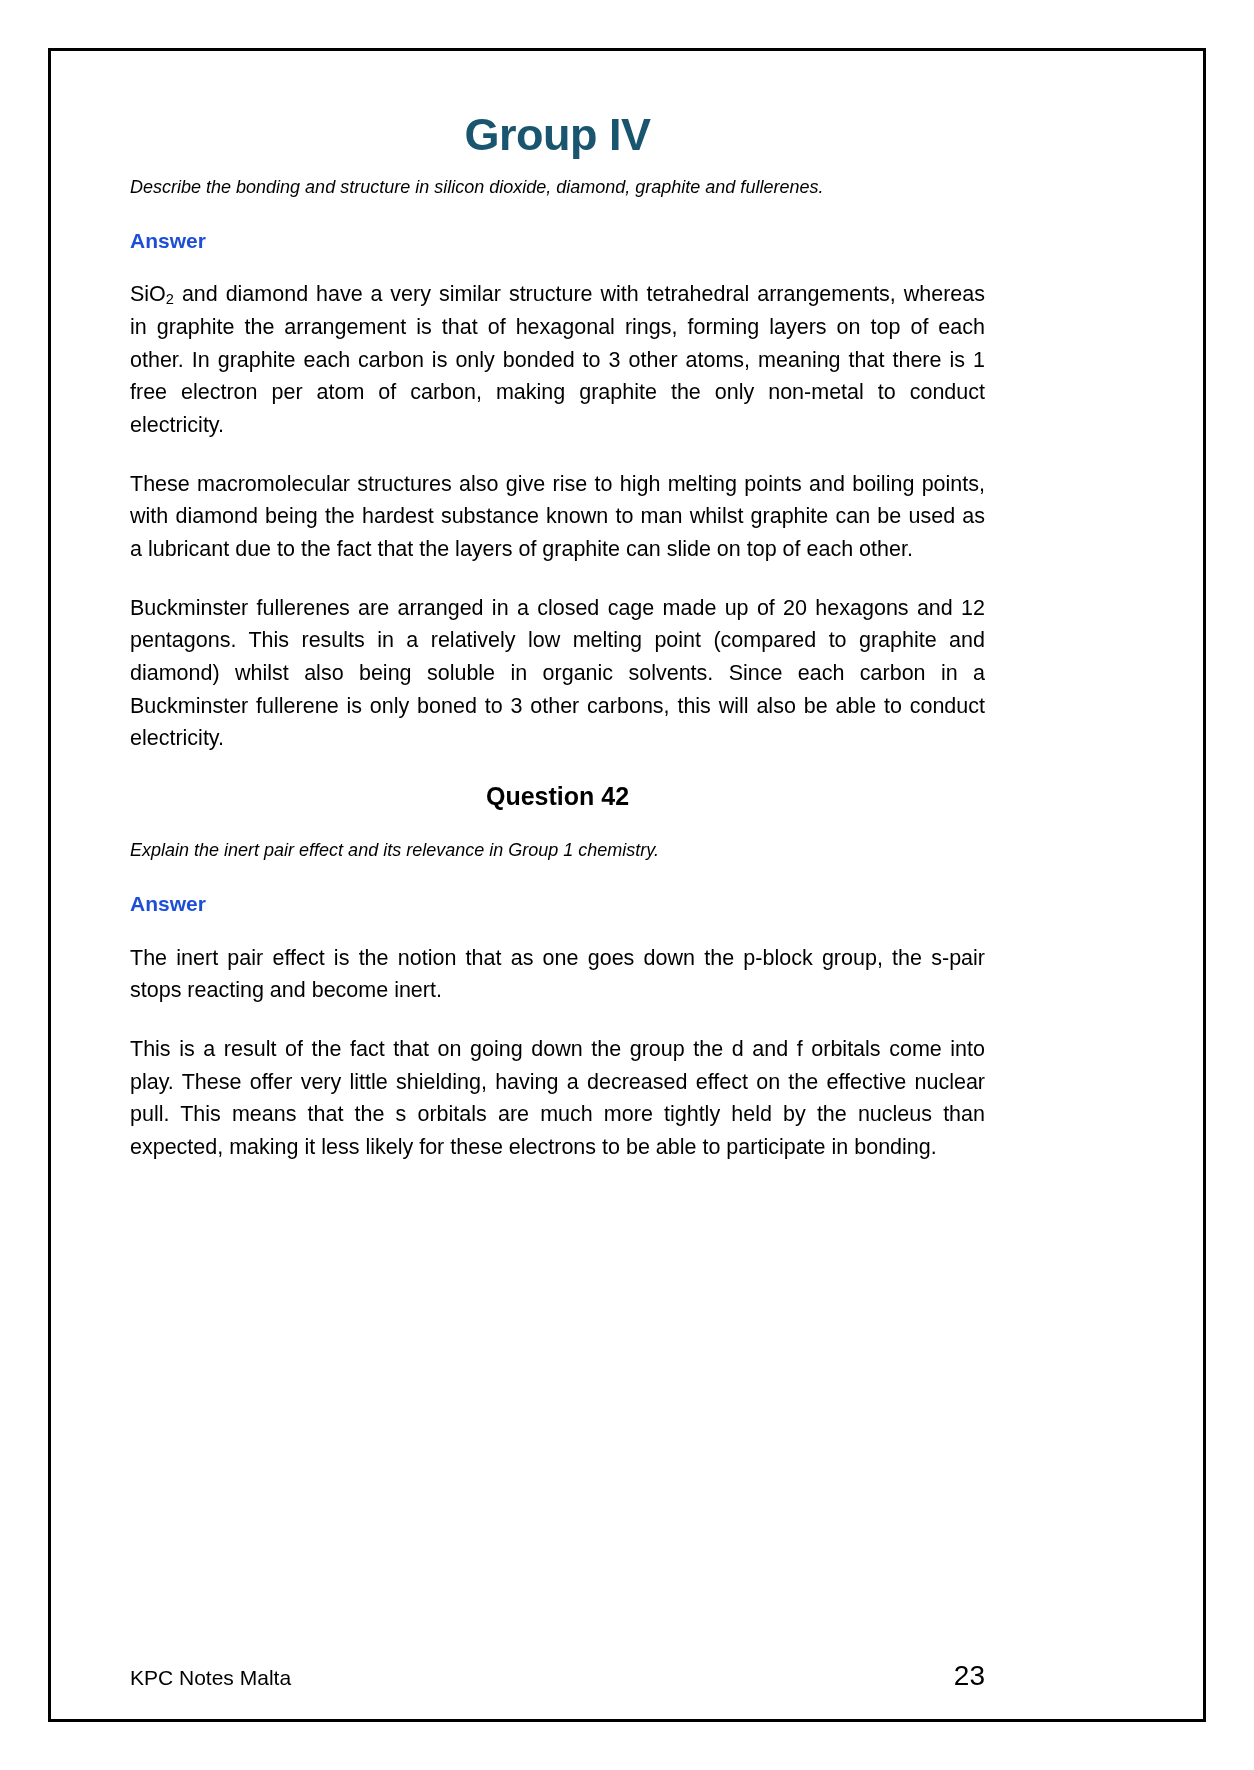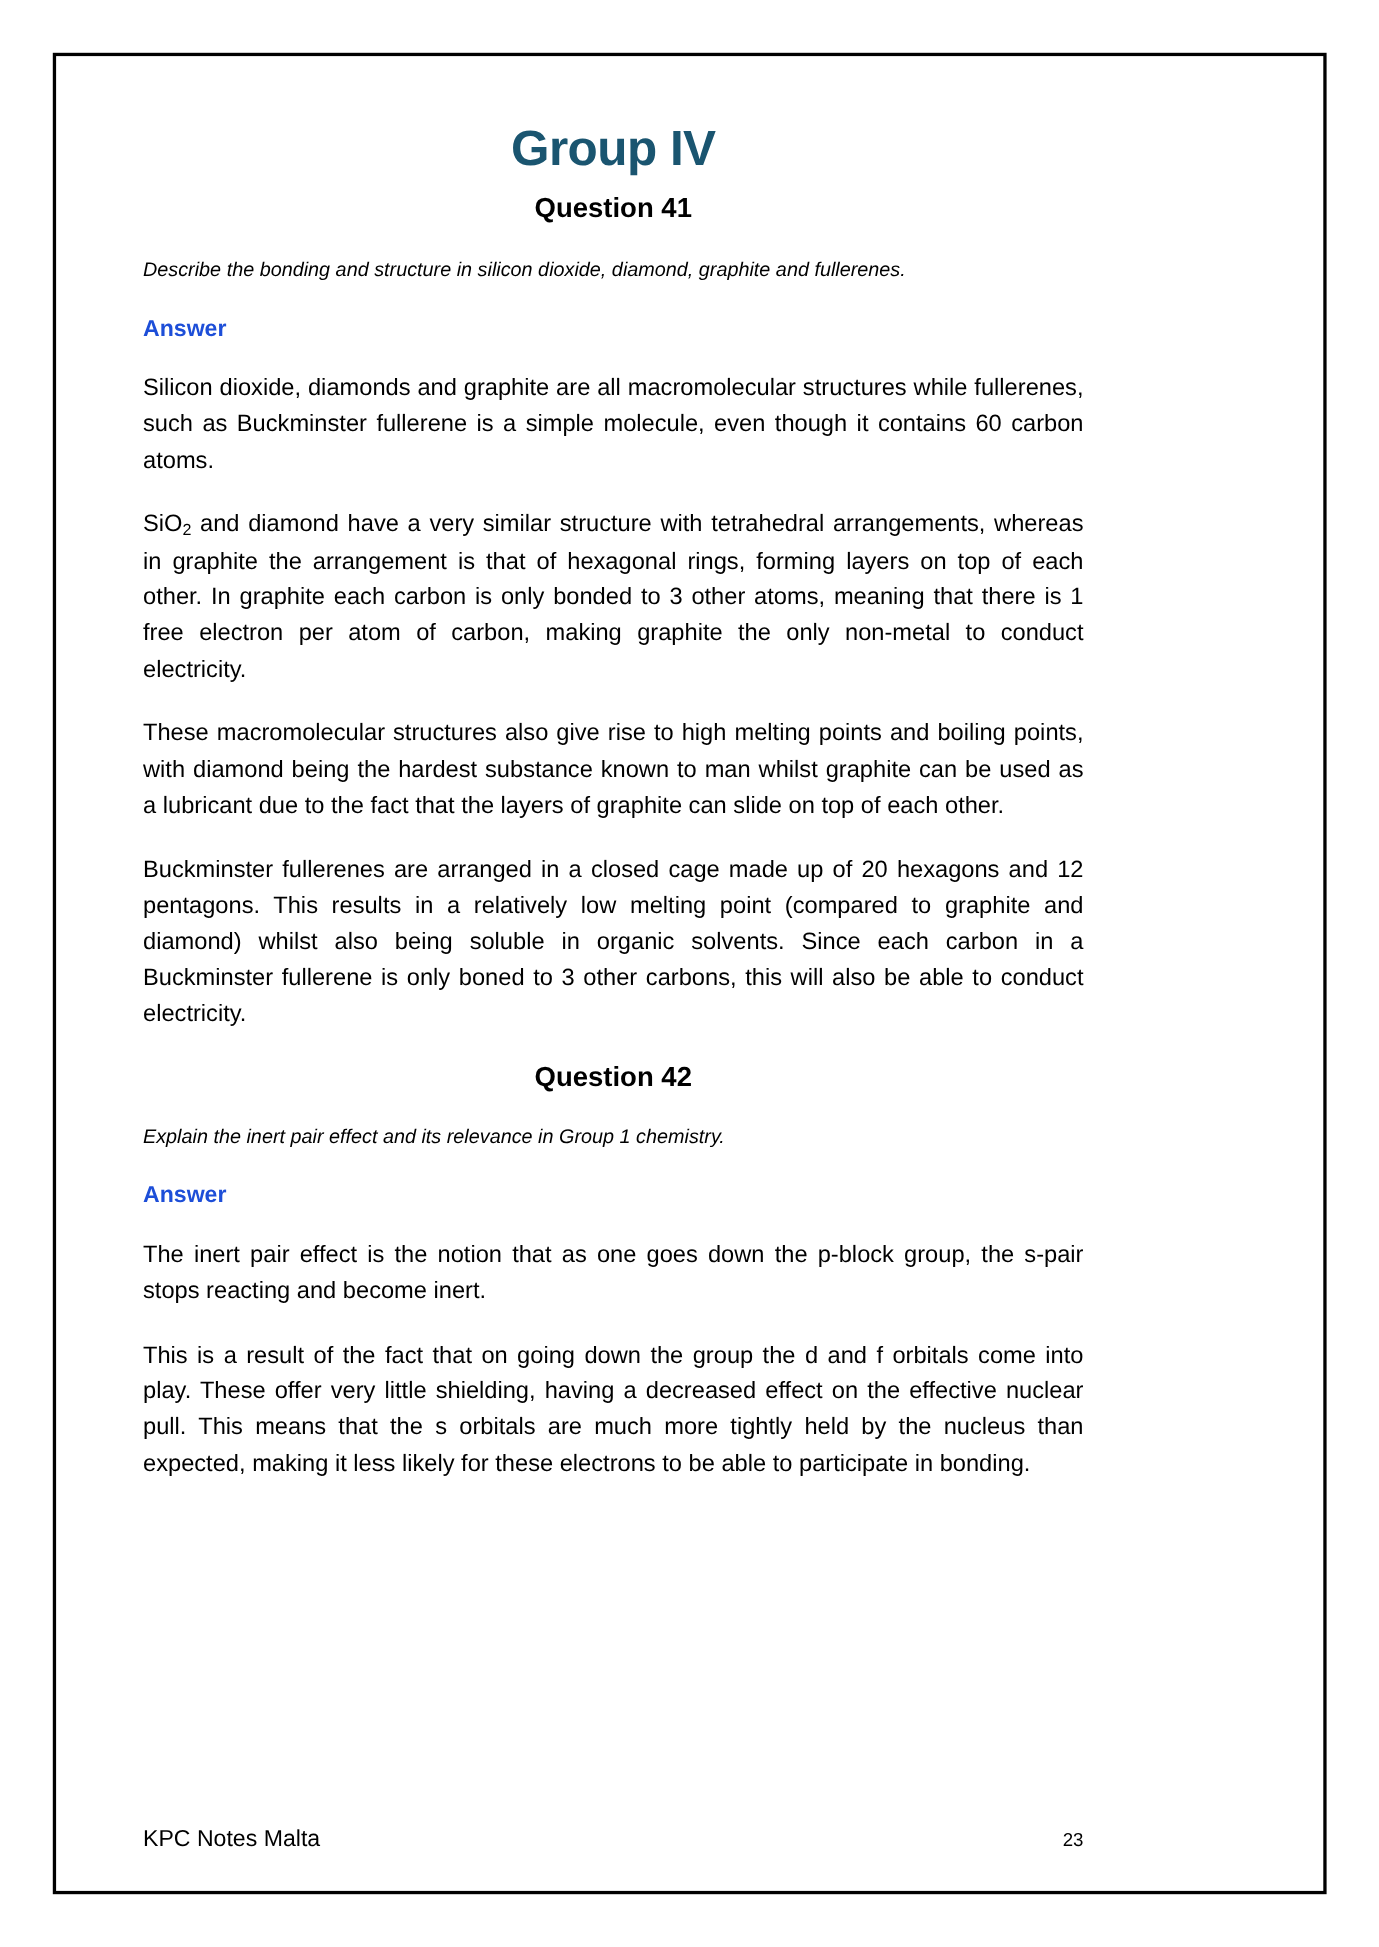--- a/index.html
+++ b/index.html
@@ -106,41 +106,39 @@
     justify-content: space-between;
     align-items: baseline;
   }
 
   .footer-left {
     font-size: 21px;
     color: #000000;
   }
 
   .footer-right {
-    font-size: 17px;
+    font-size: 28px;
     color: #000000;
   }
 </style>
 </head>
 <body>
 
 <div class="page-sheet">
   <div class="page-border"></div>
 
   <div class="content-area">
 
     <h1 class="doc-title">Group IV</h1>
 
-    <h2 class="question-heading">Question 41</h2>
 
     <p class="question-prompt">Describe the bonding and structure in silicon dioxide, diamond, graphite and fullerenes.</p>
 
     <p class="answer-label">Answer</p>
 
-    <p class="body-para">Silicon dioxide, diamonds and graphite are all macromolecular structures while fullerenes, such as Buckminster fullerene is a simple molecule, even though it contains 60 carbon atoms.</p>
 
     <p class="body-para"><span>SiO</span><sub>2</sub><span> and diamond have a very similar structure with tetrahedral arrangements, whereas in graphite the arrangement is that of hexagonal rings, forming layers on top of each other. In graphite each carbon is only bonded to 3 other atoms, meaning that there is 1 free electron per atom of carbon, making graphite the only non-metal to conduct electricity.</span></p>
 
     <p class="body-para">These macromolecular structures also give rise to high melting points and boiling points, with diamond being the hardest substance known to man whilst graphite can be used as a lubricant due to the fact that the layers of graphite can slide on top of each other.</p>
 
     <p class="body-para">Buckminster fullerenes are arranged in a closed cage made up of 20 hexagons and 12 pentagons. This results in a relatively low melting point (compared to graphite and diamond) whilst also being soluble in organic solvents. Since each carbon in a Buckminster fullerene is only boned to 3 other carbons, this will also be able to conduct electricity.</p>
 
     <h2 class="question-heading second">Question 42</h2>
 
     <p class="question-prompt">Explain the inert pair effect and its relevance in Group 1 chemistry.</p>

